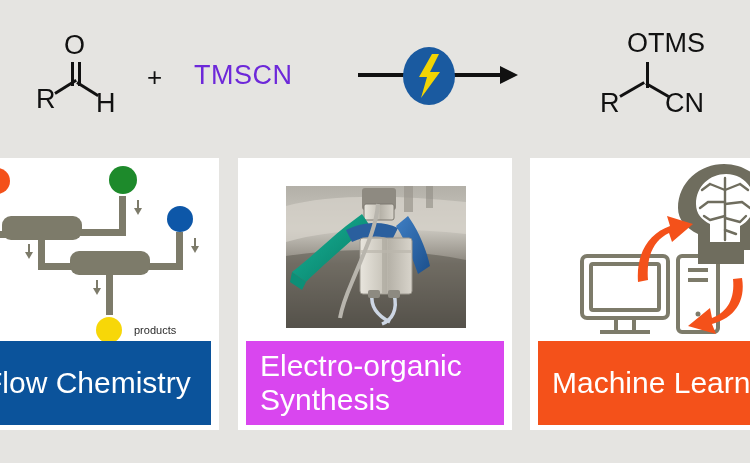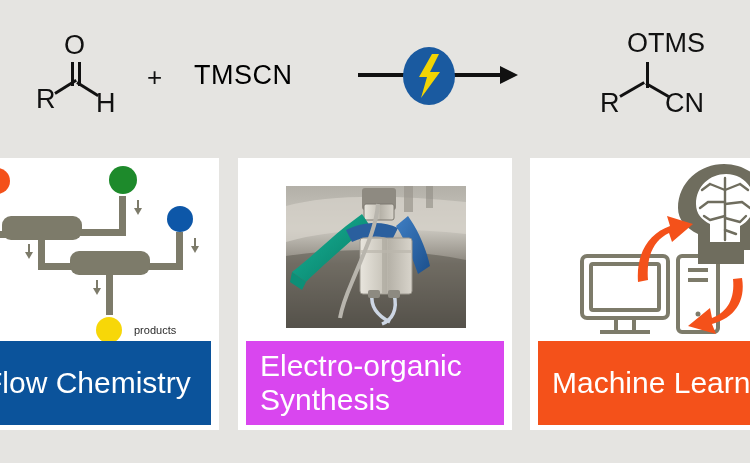--- a/index.html
+++ b/index.html
@@ -10,21 +10,21 @@
     position:relative;
   }
   #stage{position:absolute;left:0;top:0;width:750px;height:463px;}
 
   
   .scheme{position:absolute;left:0;top:0;width:750px;height:156px;background:#e5e4e1;}
   .atom{position:absolute;font-size:27px;line-height:27px;color:#111;font-family:"Liberation Sans",sans-serif;}
   .bond{position:absolute;background:#111;}
 
   .plus{position:absolute;font-size:26px;color:#111;left:147px;top:62px;}
-  .reagent{position:absolute;font-size:27px;letter-spacing:.5px;color:#000000;left:194px;top:60px;}
+  .reagent{position:absolute;font-size:27px;letter-spacing:.5px;color:#6d28d9;left:194px;top:60px;}
 
   
   .arrowline{position:absolute;left:358px;top:73px;width:150px;height:4px;background:#111;}
   .arrowhead{position:absolute;left:500px;top:66px;width:0;height:0;
     border-top:9px solid transparent;border-bottom:9px solid transparent;border-left:18px solid #111;}
   .cond-circle{position:absolute;left:403px;top:47px;width:52px;height:58px;border-radius:50%;
     background:#1a5aa0;}
   .bolt{position:absolute;left:415px;top:53px;width:28px;height:46px;}
 
   

